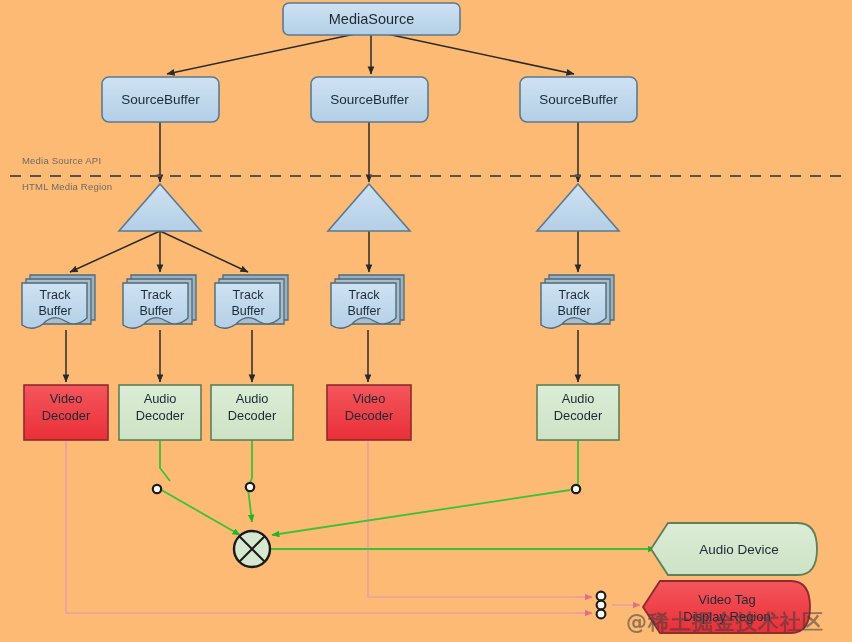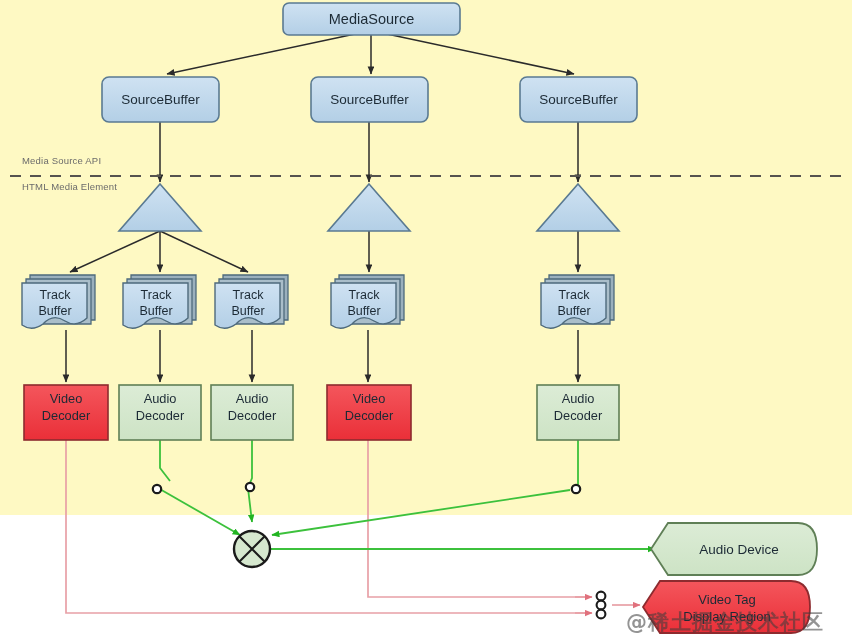--- a/index.html
+++ b/index.html
@@ -1,18 +1,18 @@
 <!DOCTYPE html>
 <html><head>
 <meta charset="utf-8">
 <style>
   html,body{margin:0;padding:0;background:#ffffff;}
   body{width:852px;height:642px;overflow:hidden;
        font-family:"Liberation Sans","DejaVu Sans",sans-serif;}
-  #stage{position:relative;width:852px;height:515px;background:#fef9c3;}
+  #stage{position:relative;width:852px;height:642px;background:#fdba74;}
   svg#diagram{position:absolute;left:0;top:0;width:852px;height:642px;}
   .lbl{position:absolute;color:#6b6b6b;font-size:9.5px;letter-spacing:.2px;white-space:nowrap;text-align:right;}
   .nodetext{font-family:"Liberation Sans","DejaVu Sans",sans-serif;
             fill:#1c2a35;text-anchor:middle;dominant-baseline:middle;}
   .watermark{position:absolute;color:rgba(60,60,60,.55);font-size:21px;
              font-family:"DejaVu Sans",sans-serif;white-space:nowrap;
              letter-spacing:1px;font-weight:600;}
 </style>
 </head>
 <body>
@@ -206,17 +206,17 @@
       <text class="nodetext" x="739" y="550" font-size="13.5">Audio Device</text>
     </g>
     <g>
       <path d="M660,581 L791,581 q19,0 19,26 q0,26 -19,26 L660,633 L643,607 Z" fill="url(#redGrad)" stroke="#8d2b2f" stroke-width="1.8"></path>
       <text class="nodetext" x="727" y="601" font-size="13">Video Tag</text>
       <text class="nodetext" x="727" y="618" font-size="13">Display Region</text>
     </g>
   </svg>
 
   <div class="lbl" style="left:22px;top:155px;">Media Source API</div>
-  <div class="lbl" style="left:22px;top:181px;">HTML Media Element</div>
+  <div class="lbl" style="left:22px;top:181px;">HTML Media Region</div>
 
   <div class="watermark" style="left:626px;top:608px;">@稀土掘金技术社区</div>
 
 </div>
 
 </body></html>

